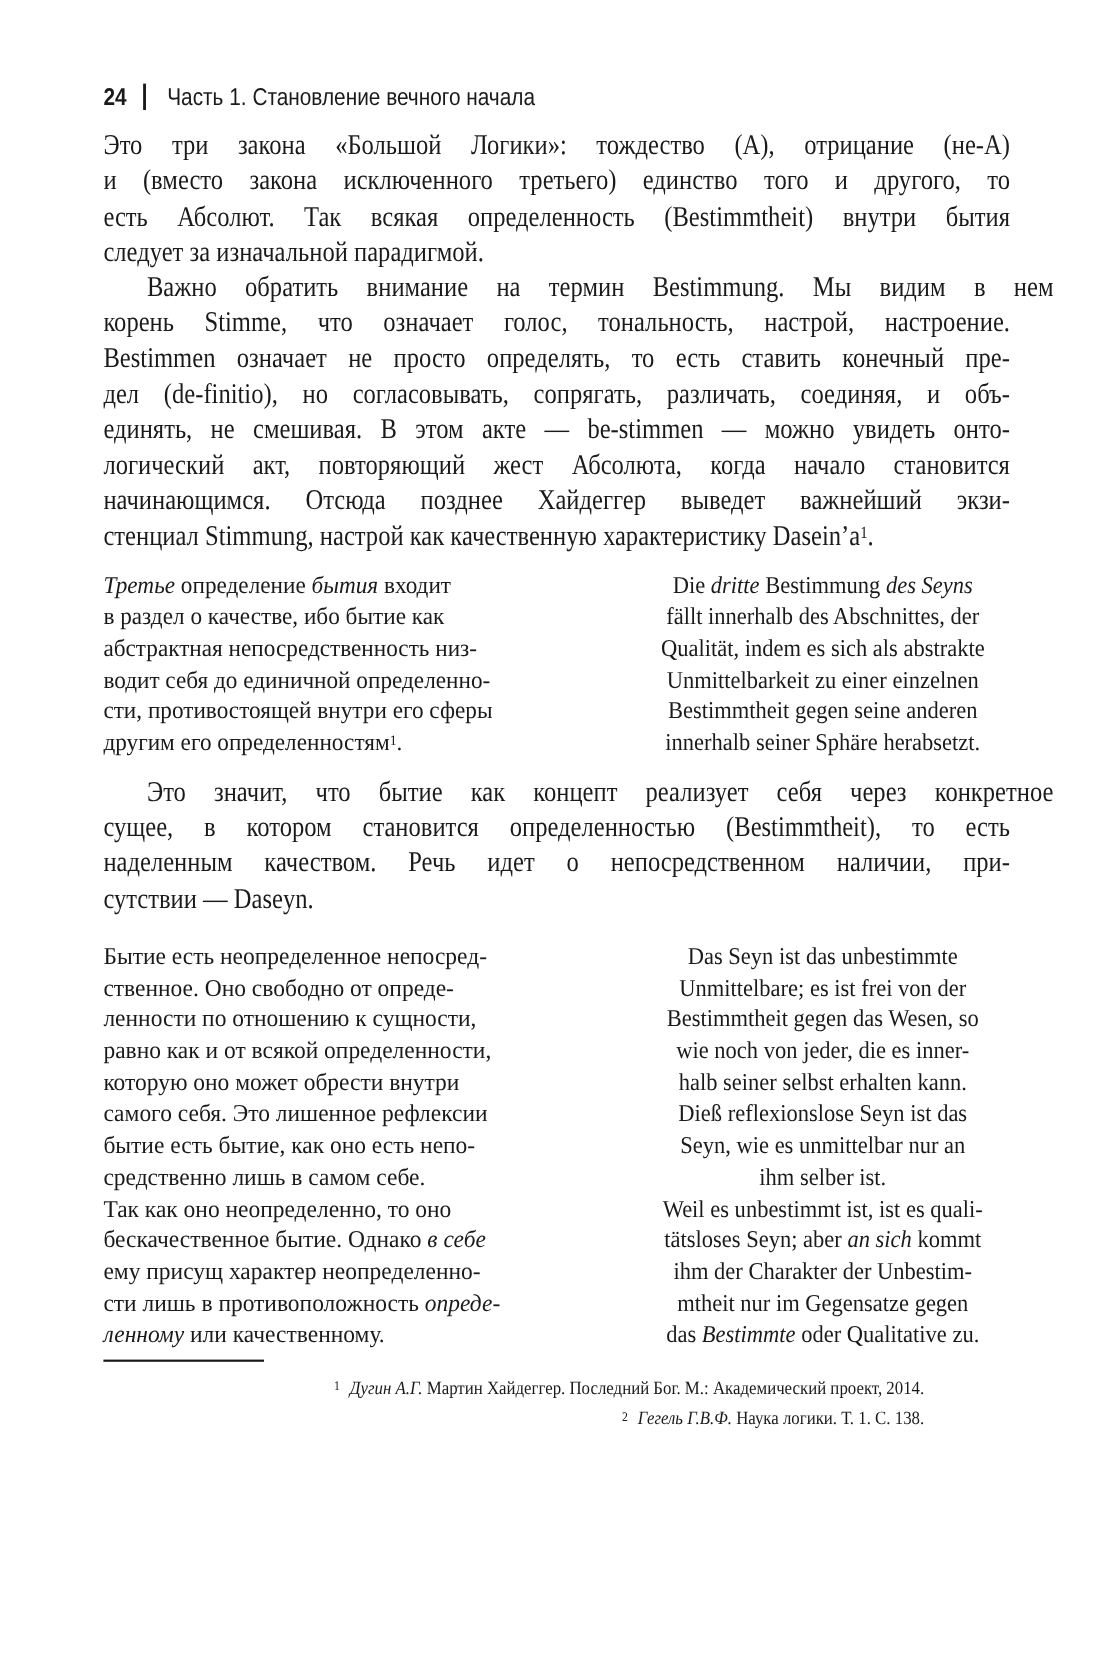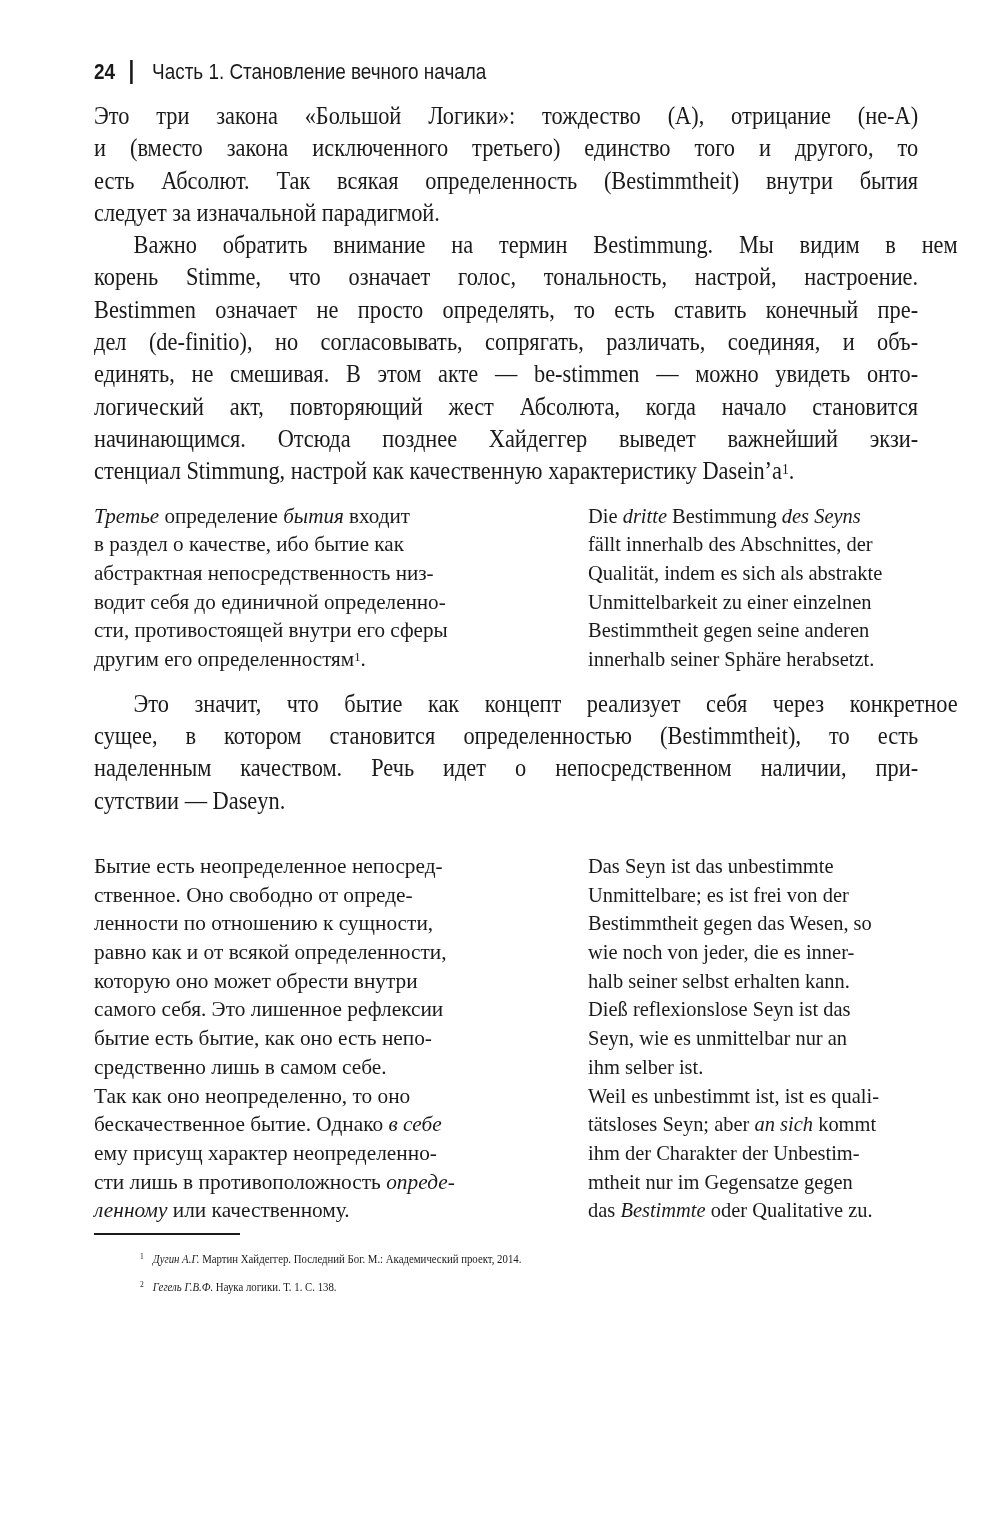--- a/index.html
+++ b/index.html
@@ -11,21 +11,21 @@
       width: 1000px;
       height: 1517px;
       position: relative;
       overflow: hidden;
       color: #1a1a1a;
       font-family: "Liberation Serif", "DejaVu Serif", serif;
     }
     .page {
       position: absolute;
       left: 94px;
-      top: 52px;
+      top: 68px;
       width: 824px;
     }
     .running-head {
       font-family: "Liberation Sans", "DejaVu Sans", sans-serif;
       font-size: 22px;
       height: 40px;
       line-height: 40px;
       display: flex;
       align-items: center;
       transform: scaleX(0.86);
@@ -67,32 +67,33 @@
       justify-content: space-between;
       font-size: 22px;
       line-height: 28.7px;
     }
     .col-left {
       width: 440px;
     }
     .col-right {
       width: 344px;
       margin-right: -14px;
+      text-align: center;
     }
     .col-line {
       display: block;
       white-space: nowrap;
     }
     .quote1 {
       margin-top: 14px;
       margin-bottom: 14px;
       gap: 28px;
     }
     .quote2 {
-      margin-top: 35px;
+      margin-top: 22px;
     }
     .quote1 .col-left .col-line {
       transform: scaleX(0.96);
       transform-origin: left center;
     }
     .quote2 .col-left .col-line {
       transform: scaleX(0.97);
       transform-origin: left center;
     }
     .col-right .col-line {
@@ -106,24 +107,25 @@
       position: relative;
       top: -2px;
     }
     .fn-rule {
       width: 146px;
       height: 1.5px;
       background: #1a1a1a;
       margin-top: 8px;
     }
     .footnotes {
-      font-size: 12px;
+      font-size: 17px;
       line-height: 28px;
       margin-top: 10px;
       padding-left: 46px;
+      text-align: right;
     }
     .fn {
       display: block;
       white-space: nowrap;
       transform: scaleX(0.9);
       transform-origin: left center;
     }
     .fn sup {
       font-size: 70%;
       margin-right: 10px;

